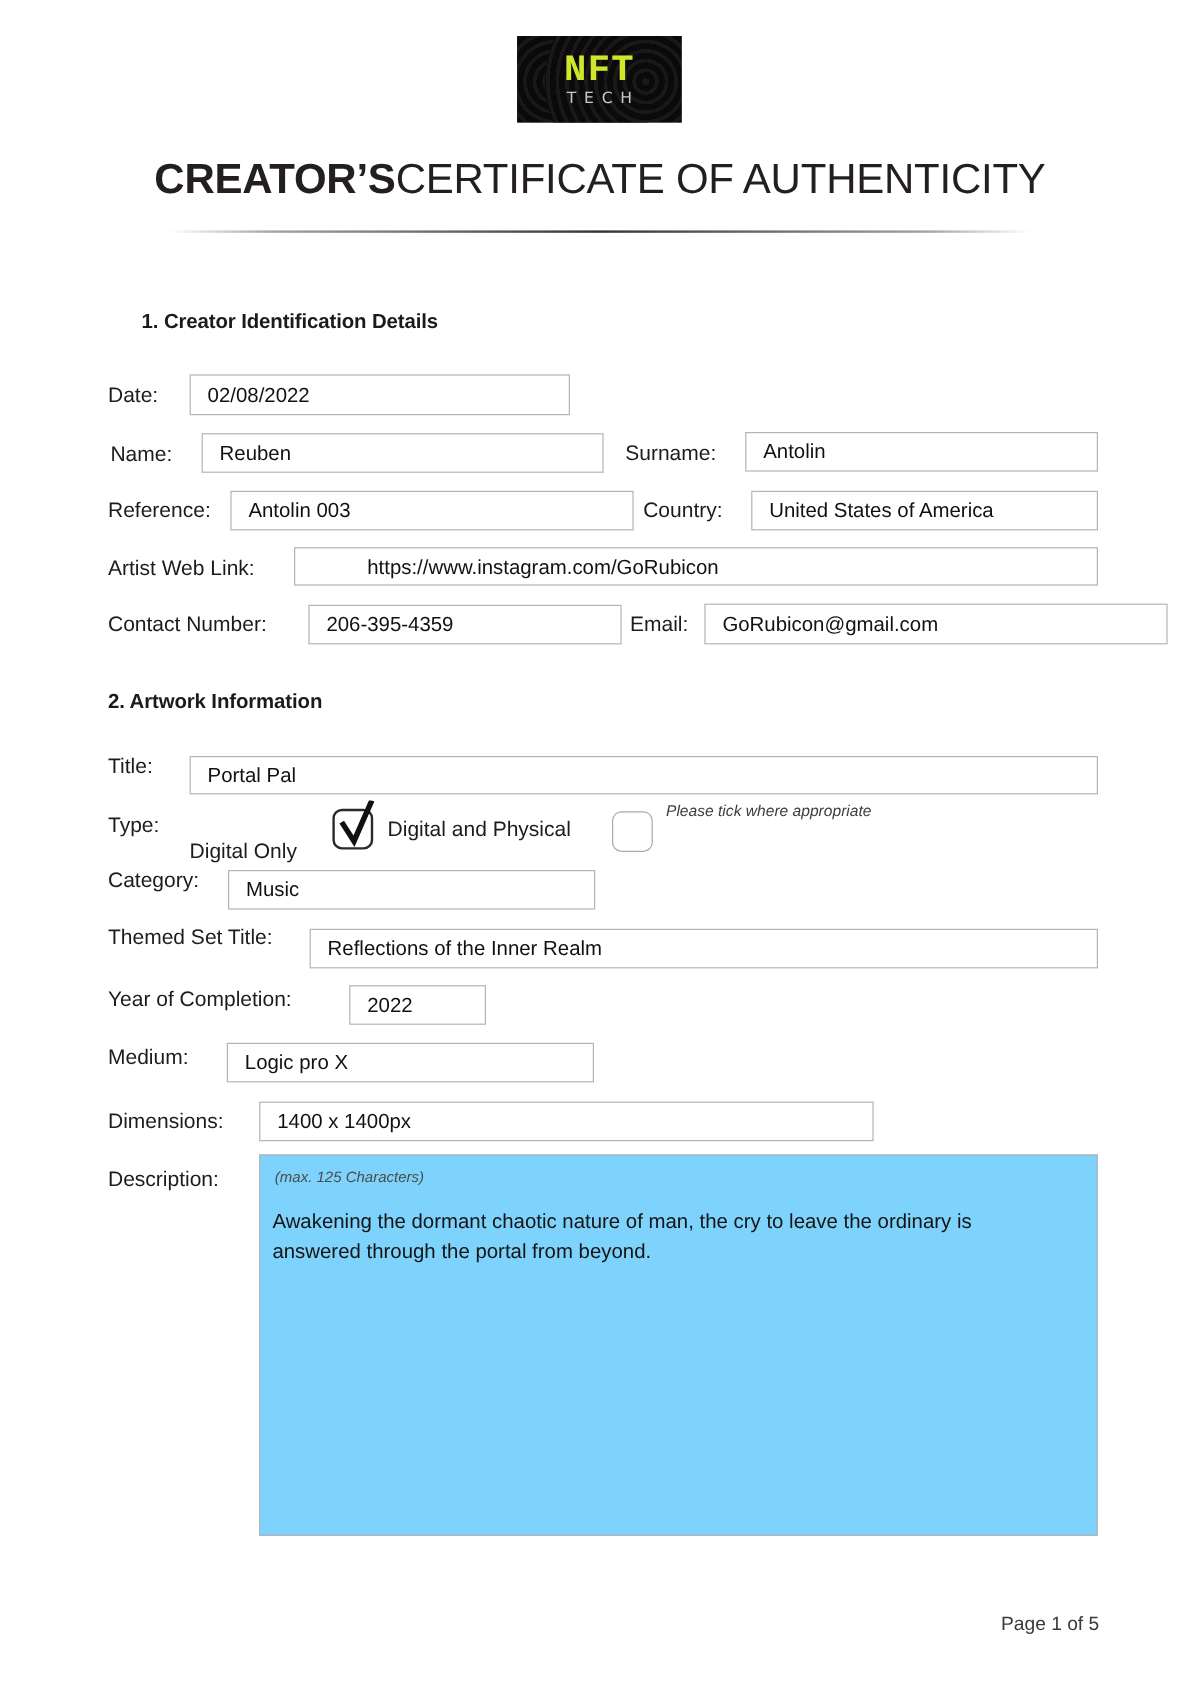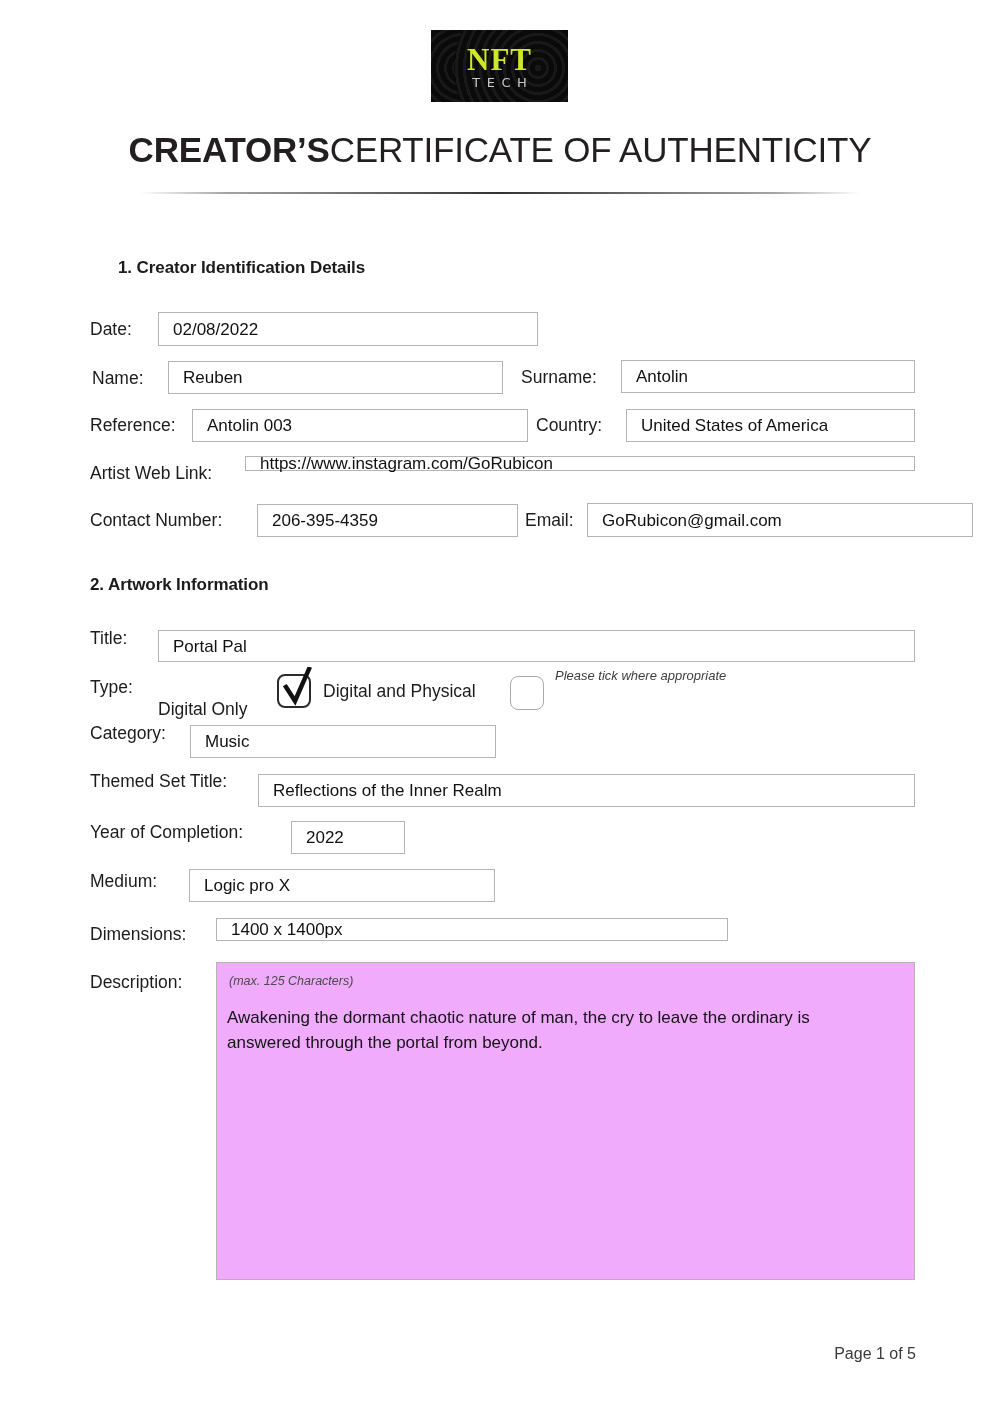--- a/index.html
+++ b/index.html
@@ -58,21 +58,21 @@
         #0a0a0a 3px, #0a0a0a 8px);
     opacity: .95;
   }
   .logo-rings.right {
     left: auto;
     right: -54px;
   }
   .logo-nft {
     position: relative;
     z-index: 2;
-    font-family: Liberation Serif, serif;
+    font-family: Liberation Mono, monospace;
     font-weight: bold;
     font-size: 31px;
     line-height: 1;
     letter-spacing: 1px;
     color: #cfe62b;
     margin-bottom: 1px;
   }
   .logo-tech {
     position: relative;
     z-index: 2;
@@ -184,21 +184,21 @@
   }
 
   
   #desc-box {
     position: absolute;
     left: 216px;
     top: 962px;
     width: 699px;
     height: 318px;
     border: 1px solid #b4b4b4;
-    background: #f0abfc;
+    background: #7dd3fc;
   }
   #desc-note {
     position: absolute;
     left: 12px;
     top: 11px;
     font-size: 12.5px;
     font-style: italic;
     color: #4a4a4a;
   }
   #desc-text {
@@ -235,21 +235,21 @@
       <div class="logo-tech">TECH</div>
     </div>
   </div>
 
   <div class="doc-title"><span class="strong">CREATOR’S</span><span class="light">CERTIFICATE OF AUTHENTICITY</span></div>
   <div class="divider"></div>
 
   <div class="section-heading" id="sec1">1. Creator Identification Details</div>
 
   <div class="flabel" style="left:90px; top:318px;">Date:</div>
-  <div class="fbox" style="left:158px; top:312px; width:380px; height:34px;">
+  <div class="fbox" style="left:158px; top:312px; width:317px; height:34px;">
     <span class="val">02/08/2022</span>
   </div>
 
   <div class="flabel" style="left:92px; top:367px;">Name:</div>
   <div class="fbox" style="left:168px; top:361px; width:335px; height:33px;">
     <span class="val">Reuben</span>
   </div>
   <div class="flabel" style="left:521px; top:366px;">Surname:</div>
   <div class="fbox" style="left:621px; top:360px; width:294px; height:33px;">
     <span class="val">Antolin</span>
@@ -258,21 +258,21 @@
   <div class="flabel" style="left:90px; top:414px;">Reference:</div>
   <div class="fbox" style="left:192px; top:409px; width:336px; height:33px;">
     <span class="val">Antolin 003</span>
   </div>
   <div class="flabel" style="left:536px; top:414px;">Country:</div>
   <div class="fbox" style="left:626px; top:409px; width:289px; height:33px;">
     <span class="val">United States of America</span>
   </div>
 
   <div class="flabel" style="left:90px; top:462px;">Artist Web Link:</div>
-  <div class="fbox" style="left:245px; top:456px; width:670px; height:15px;">
+  <div class="fbox" style="left:245px; top:456px; width:670px; height:32px;padding-left:46px;">
     <span class="val">https://www.instagram.com/GoRubicon</span>
   </div>
 
   <div class="flabel" style="left:90px; top:509px;">Contact Number:</div>
   <div class="fbox" style="left:257px; top:504px; width:261px; height:33px;">
     <span class="val">206-395-4359</span>
   </div>
   <div class="flabel" style="left:525px; top:509px;">Email:</div>
   <div class="fbox" style="left:587px; top:503px; width:386px; height:34px;">
     <span class="val">GoRubicon@gmail.com</span>
@@ -310,21 +310,21 @@
   <div class="fbox" style="left:291px; top:821px; width:114px; height:33px;">
     <span class="val">2022</span>
   </div>
 
   <div class="flabel" style="left:90px; top:870px;">Medium:</div>
   <div class="fbox" style="left:189px; top:869px; width:306px; height:33px;">
     <span class="val">Logic pro X</span>
   </div>
 
   <div class="flabel" style="left:90px; top:923px;">Dimensions:</div>
-  <div class="fbox" style="left:216px; top:918px; width:512px; height:23px;">
+  <div class="fbox" style="left:216px; top:918px; width:512px; height:33px;">
     <span class="val">1400 x 1400px</span>
   </div>
 
   <div class="flabel" style="left:90px; top:971px;">Description:</div>
   <div id="desc-box">
     <div id="desc-note">(max. 125 Characters)</div>
     <div id="desc-text">Awakening the dormant chaotic nature of man, the cry to leave the ordinary is answered through the portal from beyond.</div>
   </div>
 
   <div id="footer">Page 1 of 5</div>

